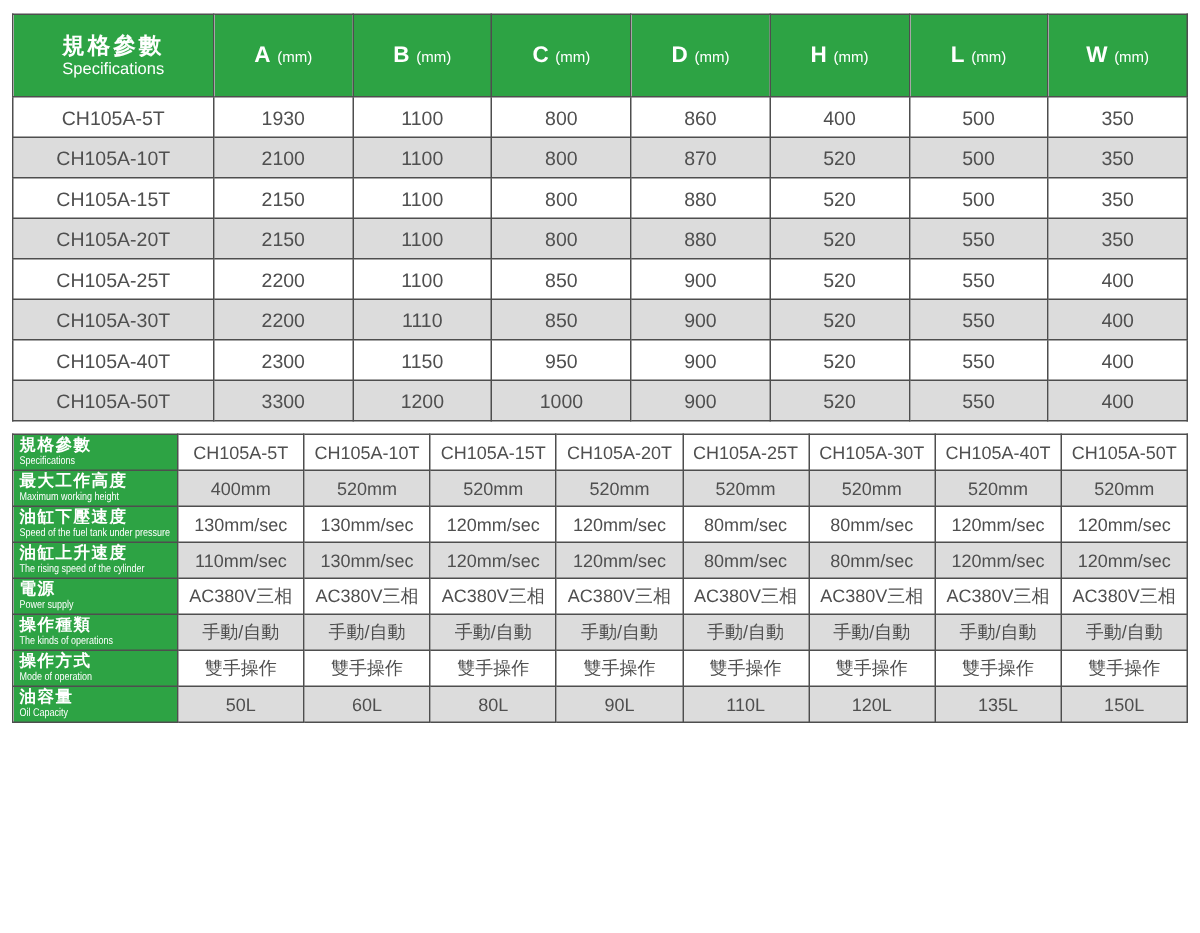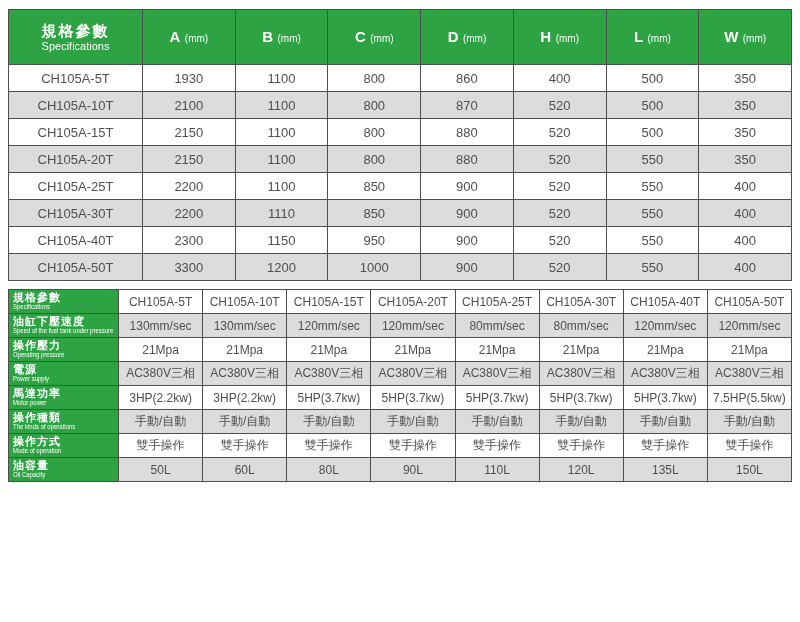--- a/index.html
+++ b/index.html
@@ -157,73 +157,73 @@
           <th class="model-head">CH105A-20T</th>
           <th class="model-head">CH105A-25T</th>
           <th class="model-head">CH105A-30T</th>
           <th class="model-head">CH105A-40T</th>
           <th class="model-head">CH105A-50T</th>
         </tr>
     </thead>
     <tbody id="t2-body">
         <tr>
           <th class="label-cell">
+            <div class="zh2">最大工作高度</div>
+            <div class="en2">Maximum working height</div>
+          </th>
+          <td class="val2">400mm</td>
+          <td class="val2">520mm</td>
+          <td class="val2">520mm</td>
+          <td class="val2">520mm</td>
+          <td class="val2">520mm</td>
+          <td class="val2">520mm</td>
+          <td class="val2">520mm</td>
+          <td class="val2">520mm</td>
+        </tr>
+        <tr>
+          <th class="label-cell">
             <div class="zh2">油缸下壓速度</div>
             <div class="en2">Speed of the fuel tank under pressure</div>
           </th>
           <td class="val2">130mm/sec</td>
           <td class="val2">130mm/sec</td>
           <td class="val2">120mm/sec</td>
           <td class="val2">120mm/sec</td>
           <td class="val2">80mm/sec</td>
           <td class="val2">80mm/sec</td>
           <td class="val2">120mm/sec</td>
           <td class="val2">120mm/sec</td>
         </tr>
         <tr>
           <th class="label-cell">
-            <div class="zh2">操作壓力</div>
-            <div class="en2">Operating pressure</div>
-          </th>
-          <td class="val2">21Mpa</td>
-          <td class="val2">21Mpa</td>
-          <td class="val2">21Mpa</td>
-          <td class="val2">21Mpa</td>
-          <td class="val2">21Mpa</td>
-          <td class="val2">21Mpa</td>
-          <td class="val2">21Mpa</td>
-          <td class="val2">21Mpa</td>
+            <div class="zh2">油缸上升速度</div>
+            <div class="en2">The rising speed of the cylinder</div>
+          </th>
+          <td class="val2">110mm/sec</td>
+          <td class="val2">130mm/sec</td>
+          <td class="val2">120mm/sec</td>
+          <td class="val2">120mm/sec</td>
+          <td class="val2">80mm/sec</td>
+          <td class="val2">80mm/sec</td>
+          <td class="val2">120mm/sec</td>
+          <td class="val2">120mm/sec</td>
         </tr>
         <tr>
           <th class="label-cell">
             <div class="zh2">電源</div>
             <div class="en2">Power supply</div>
           </th>
           <td class="val2">AC380V三相</td>
           <td class="val2">AC380V三相</td>
           <td class="val2">AC380V三相</td>
           <td class="val2">AC380V三相</td>
           <td class="val2">AC380V三相</td>
           <td class="val2">AC380V三相</td>
           <td class="val2">AC380V三相</td>
           <td class="val2">AC380V三相</td>
-        </tr>
-        <tr>
-          <th class="label-cell">
-            <div class="zh2">馬達功率</div>
-            <div class="en2">Motor power</div>
-          </th>
-          <td class="val2">3HP(2.2kw)</td>
-          <td class="val2">3HP(2.2kw)</td>
-          <td class="val2">5HP(3.7kw)</td>
-          <td class="val2">5HP(3.7kw)</td>
-          <td class="val2">5HP(3.7kw)</td>
-          <td class="val2">5HP(3.7kw)</td>
-          <td class="val2">5HP(3.7kw)</td>
-          <td class="val2">7.5HP(5.5kw)</td>
         </tr>
         <tr>
           <th class="label-cell">
             <div class="zh2">操作種類</div>
             <div class="en2">The kinds of operations</div>
           </th>
           <td class="val2">手動/自動</td>
           <td class="val2">手動/自動</td>
           <td class="val2">手動/自動</td>
           <td class="val2">手動/自動</td>

